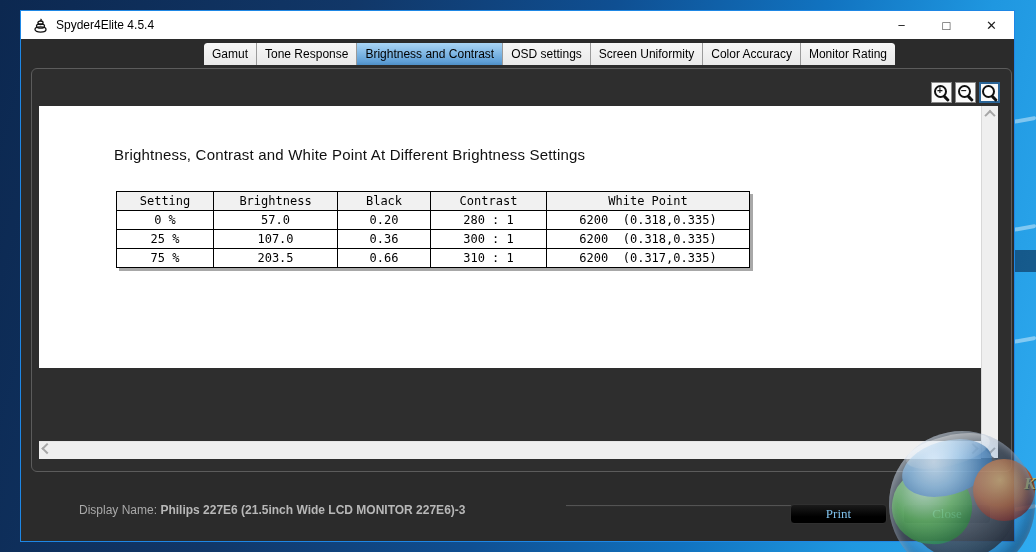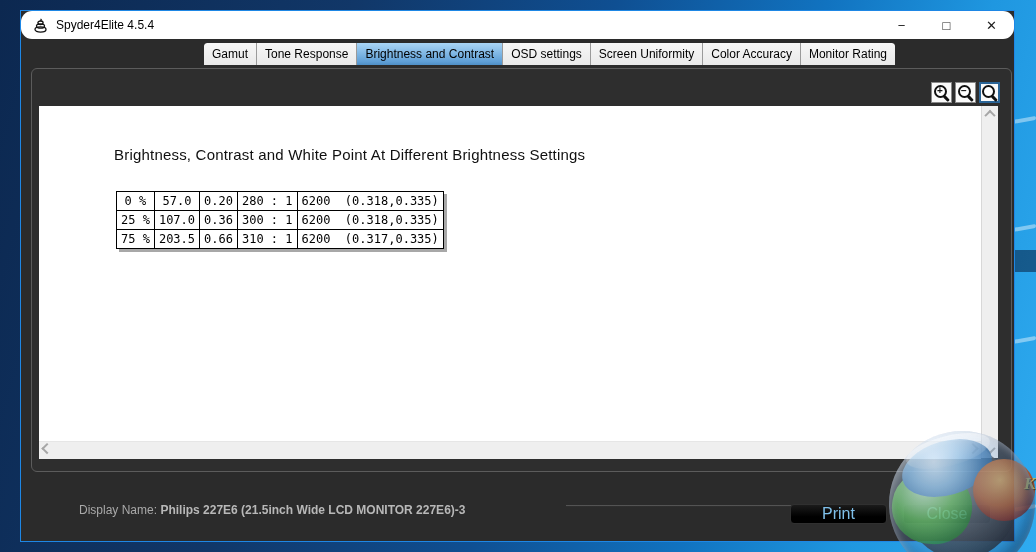--- a/index.html
+++ b/index.html
@@ -7,21 +7,21 @@
        font-family:"Liberation Sans",sans-serif;background:#0c2850;}
   .desktop{position:absolute;inset:0;overflow:hidden;
     background:linear-gradient(105deg,#0c2850 0%,#113768 30%,#0f4f92 52%,#1173c0 70%,#1f97e0 84%,#2fabf0 100%);}
   .streak{position:absolute;right:0;width:24px;height:4px;background:rgba(255,255,255,.42);
     transform:skewY(-10deg);border-radius:2px;}
   .darkband{position:absolute;right:0;width:22px;height:22px;top:250px;background:rgba(12,45,82,.62);}
 
   
   .window{position:absolute;left:20px;top:10px;width:995px;height:532px;
     background:#2b2b2b;border:1px solid #1e87e5;box-sizing:border-box;z-index:5;}
-  .titlebar{position:absolute;left:0;top:0;right:0;height:28px;background:#ffffff;display:flex;align-items:center;border-radius:11px;}
+  .titlebar{position:absolute;left:0;top:0;right:0;height:28px;background:#ffffff;display:flex;align-items:center;}
   .app-icon{margin-left:12px;flex:0 0 auto;}
   .title{margin-left:8px;font-size:12px;color:#000;}
   .win-controls{position:absolute;right:0;top:0;height:28px;display:flex;}
   .wbtn{width:45px;height:28px;display:flex;align-items:center;justify-content:center;
     font-size:13px;color:#1a1a1a;cursor:default;}
 
   
   .tabstrip{position:absolute;left:183px;top:32px;height:34px;display:flex;
     border-radius:3px 3px 0 0;overflow:hidden;box-shadow:0 -1px 0 rgba(255,255,255,.7) inset;}
   .tab{height:22px;line-height:22px;padding:0 8px;font-size:12px;color:#000;
@@ -36,21 +36,21 @@
   .zoom-toolbar{position:absolute;top:13px;right:11px;display:flex;gap:3px;}
   .zbtn{width:21px;height:21px;box-sizing:border-box;background:#fafafa;border:1px solid #8a8a8a;
     display:flex;align-items:center;justify-content:center;}
   .zbtn.active{border:2px solid #2a6496;}
   .mag{position:relative;width:15px;height:15px;}
   .lens{position:absolute;top:0;left:0;width:9px;height:9px;border:2px solid #111;border-radius:50%;background:#fff;}
   .handle{position:absolute;width:7px;height:2.5px;background:#111;bottom:1px;right:-1px;transform:rotate(45deg);border-radius:1px;}
   .mag.plus .lens::after{content:"+";position:absolute;left:1px;top:-3px;font:bold 10px/13px "Liberation Sans",sans-serif;color:#111;}
   .mag.minus .lens::after{content:"−";position:absolute;left:1px;top:-3px;font:bold 10px/13px "Liberation Sans",sans-serif;color:#111;}
 
-  .doc{position:absolute;left:7px;top:37px;width:942px;height:335px;background:#ffffff;overflow:hidden;}
+  .doc{position:absolute;left:7px;top:37px;width:942px;height:262px;background:#ffffff;overflow:hidden;}
   .doc-heading{position:absolute;left:75px;top:40px;font-size:15px;color:#101010;letter-spacing:.2px;}
   .results-table{position:absolute;left:77px;top:85px;border-collapse:collapse;
     font-family:"DejaVu Sans Mono",monospace;font-size:12px;color:#000;
     box-shadow:3px 3px 0 0 #a8a8a8;background:#fff;}
   .results-table td,.results-table th{border:1px solid #000;text-align:center;
     padding:0 4px;height:18px;font-weight:normal;white-space:pre;}
   .results-table th{background:#f1f1f1;}
   .c0{width:88px;} .c1{width:115px;} .c2{width:84px;} .c3{width:107px;} .c4{width:194px;}
 
   
@@ -63,21 +63,21 @@
   .chev.left{transform:rotate(-45deg) translate(1px,-1px);}
   .chev.right{transform:rotate(135deg) translate(-1px,1px);}
 
   
   .display-name{position:absolute;left:58px;top:492px;font-size:12px;color:#a9a9a9;}
   .display-name b{color:#b8b8b8;}
   .divider{position:absolute;left:545px;top:494px;width:227px;height:2px;
     background:linear-gradient(180deg,#666,#1c1c1c);}
   .dlg-btn{position:absolute;top:493px;height:20px;box-sizing:border-box;border-radius:4px;
     background:linear-gradient(180deg,#1b1b1b,#000 65%);border:1px solid #303030;
-    color:#7fc0ea;font-size:16px;display:flex;align-items:center;justify-content:center;cursor:default;}
+    color:#7fc0ea;font-size:13px;display:flex;align-items:center;justify-content:center;cursor:default;font-family:Liberation Serif, serif;}
   .print{left:769px;width:97px;}
   .close{left:882px;width:88px;}
 
   
   .kg{position:absolute;left:883px;top:428px;width:155px;height:128px;z-index:60;opacity:.88;}
   .kg>div,.kg>span{position:absolute;}
   .kg-sphere{left:6px;top:3px;width:146px;height:146px;border-radius:50%;
     background:radial-gradient(circle at 32% 26%,rgba(205,228,250,.55),rgba(130,170,215,.35) 38%,rgba(55,90,140,.32) 68%,rgba(25,45,85,.36) 100%);
     box-shadow:inset 2px 3px 10px rgba(255,255,255,.5),inset -5px -7px 14px rgba(0,20,50,.45);}
   .kg-core{left:22px;top:19px;width:112px;height:112px;border-radius:50%;
@@ -153,20 +153,27 @@
               <span class="handle"></span>
             </span>
         </div>
       </div>
 
       <div class="doc">
         <div class="doc-heading">Brightness, Contrast and White Point At Different Brightness Settings</div>
 
         <table class="results-table">
           <tbody>
+              <tr>
+            <th class="c0">Setting</th>
+            <th class="c1">Brightness</th>
+            <th class="c2">Black</th>
+            <th class="c3">Contrast</th>
+            <th class="c4">White Point</th>
+          </tr>
           <tr>
             <td>0 %</td>
             <td>57.0</td>
             <td>0.20</td>
             <td>280 : 1</td>
             <td>6200  (0.318,0.335)</td>
           </tr>
           <tr>
             <td>25 %</td>
             <td>107.0</td>

